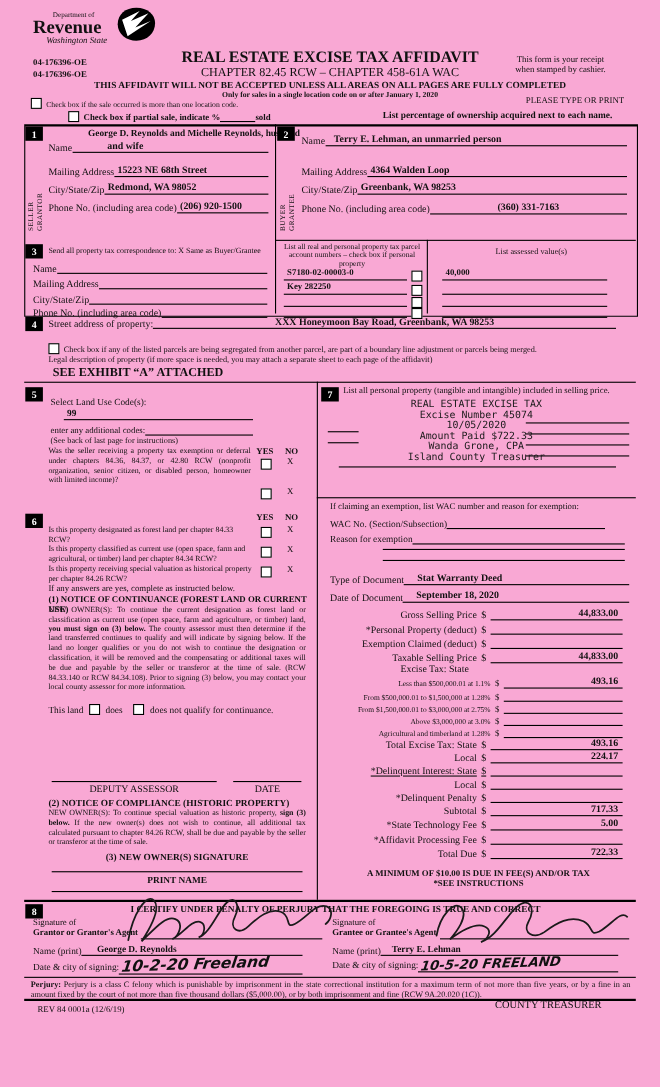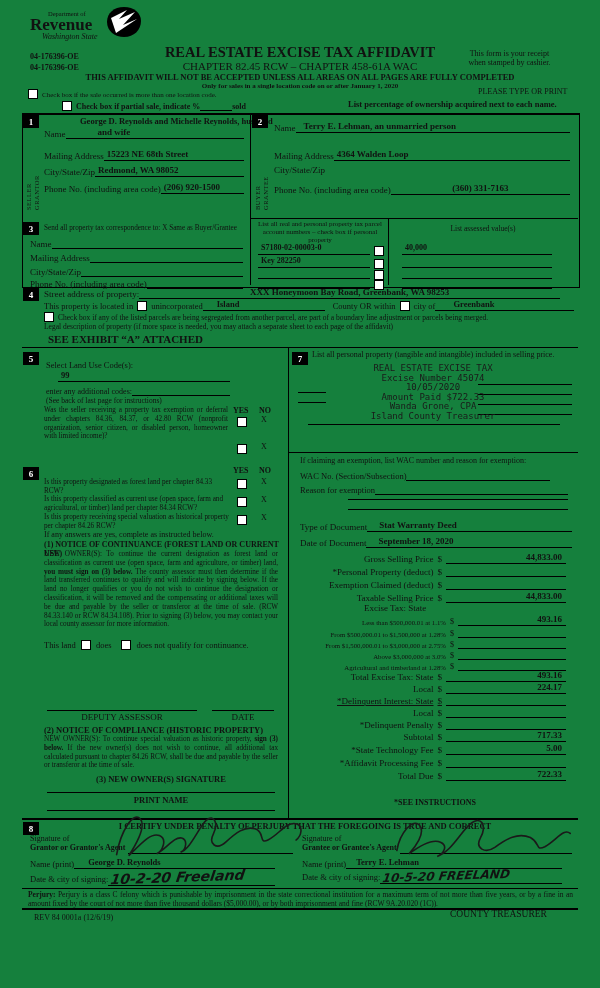--- a/index.html
+++ b/index.html
@@ -1,16 +1,16 @@
 <!DOCTYPE html>
 <html><head>
 <meta charset="utf-8">
 <style>
   html,body{margin:0;padding:0;background:#fff;}
-  .page{position:relative;width:600px;height:988px;background:#15803d;color:#111;
+  .page{position:relative;width:600px;height:988px;background:#f9a8d4;color:#111;
         font-family:"Liberation Serif","DejaVu Serif",serif;font-size:9px;overflow:hidden;}
   .abs{position:absolute;}
   .row{display:flex;align-items:flex-end;white-space:nowrap;}
   .row .lbl{flex:0 0 auto;}
   .ul{border-bottom:1px solid #000;flex:1 1 auto;min-height:11px;padding:0 3px;}
   .bv{font-weight:bold;}
   .cb{display:inline-block;width:8px;height:8px;border:1px solid #000;background:#fff;vertical-align:-1px;flex:0 0 auto;}
   .secbox{width:16px;height:13px;background:#000;color:#fff;font-weight:bold;font-size:9px;
           display:flex;align-items:center;justify-content:center;}
   .vlab{writing-mode:vertical-rl;transform:rotate(180deg);font-size:6.5px;letter-spacing:.5px;}
@@ -104,20 +104,21 @@
   <div class="abs row f9" style="left:274px;top:121px;width:296px;">
     <span class="lbl">Name</span>
     <span class="ul bv" style="padding-left:8px;">Terry E. Lehman, an unmarried person</span>
   </div>
   <div class="abs row f9" style="left:274px;top:149px;width:296px;">
     <span class="lbl">Mailing Address</span>
     <span class="ul bv">4364 Walden Loop</span>
   </div>
   <div class="abs row f9" style="left:274px;top:165px;width:296px;">
     <span class="lbl">City/State/Zip</span>
+    <span class="ul bv">Greenbank, WA 98253</span>
   </div>
   <div class="abs row f9" style="left:274px;top:183px;width:296px;">
     <span class="lbl">Phone No. (including area code)</span>
     <span class="ul bv ctr">(360) 331-7163</span>
   </div>
 
   <div class="abs secbox" style="left:23px;top:222px;">3</div>
   <div class="abs" style="left:44px;top:224px;width:206px;font-size:7.2px;white-space:nowrap;">Send all property tax correspondence to: X Same as Buyer/Grantee</div>
   <div class="abs row f9" style="left:30px;top:237px;width:213px;">
     <span class="lbl">Name</span>
@@ -166,30 +167,20 @@
     <span class="ul"></span>
   </div>
   <div class="abs row f8" style="left:402px;top:277px;width:150px;">
     <span class="ul"></span>
   </div>
 
   <div class="abs secbox" style="left:23px;top:288px;">4</div>
   <div class="abs row f9" style="left:44px;top:287px;width:516px;">
     <span class="lbl">Street address of property:</span>
     <span class="ul bv ctr">XXX Honeymoon Bay Road, Greenbank, WA  98253</span>
-  </div>
-  <div class="abs row f85" style="left:44px;top:299px;width:530px;">
-    <span>This property is located in</span>
-    <span class="cb" style="margin:0 4px;"></span>
-    <span>unincorporated</span>
-    <span class="ul bv" style="flex:0 0 105px;padding-left:14px;">Island</span>
-    <span style="padding-left:8px;">County OR  within</span>
-    <span class="cb" style="margin:0 4px;"></span>
-    <span>city of</span>
-    <span class="ul bv" style="flex:1;padding-left:18px;">Greenbank</span>
   </div>
   <div class="abs row f75" style="left:44px;top:312px;">
     <span class="cb" style="margin-right:4px;"></span>
     <span>Check box if any of the listed parcels are being segregated from another parcel, are part of a boundary line adjustment or parcels being merged.</span>
   </div>
   <div class="abs f75" style="left:44px;top:322px;">Legal description of property (if more space is needed, you may attach a separate sheet to each page of the affidavit)</div>
   <div class="abs b f11" style="left:48px;top:333px;">SEE EXHIBIT “A” ATTACHED</div>
 
   <div class="abs line" style="left:22px;top:347px;width:556px;"></div>
   <div class="abs vline" style="left:288px;top:347px;height:471px;"></div>
@@ -391,20 +382,21 @@
     <span class="ml">*Affidavit Processing Fee</span>
     <span class="ds">$</span>
     <span class="mv"></span>
   </div>
   <div class="abs moneyrow f9" style="left:300px;top:769px;width:266px;">
     <span class="ml">Total Due</span>
     <span class="ds">$</span>
     <span class="mv">722.33</span>
   </div>
 
+  <div class="abs ctr b f8" style="left:296px;top:789px;width:278px;">A MINIMUM OF $10.00 IS DUE IN FEE(S) AND/OR TAX</div>
   <div class="abs ctr b f8" style="left:296px;top:798px;width:278px;">*SEE INSTRUCTIONS</div>
 
   <div class="abs line" style="left:22px;top:818px;width:556px;border-top-width:2px;"></div>
   <div class="abs secbox" style="left:23px;top:822px;">8</div>
   <div class="abs ctr b f85" style="left:60px;top:821px;width:490px;">I CERTIFY UNDER PENALTY OF PERJURY THAT THE FOREGOING IS TRUE AND CORRECT</div>
 
   <div class="abs f8" style="left:30px;top:834px;">Signature of</div>
   <div class="abs b f8" style="left:30px;top:843px;">Grantor or Grantor's Agent</div>
   <div class="abs line" style="left:128px;top:853px;width:165px;"></div>
   <span class="abs" style="left:105px;top:798px;transform:rotate(-4deg);">

